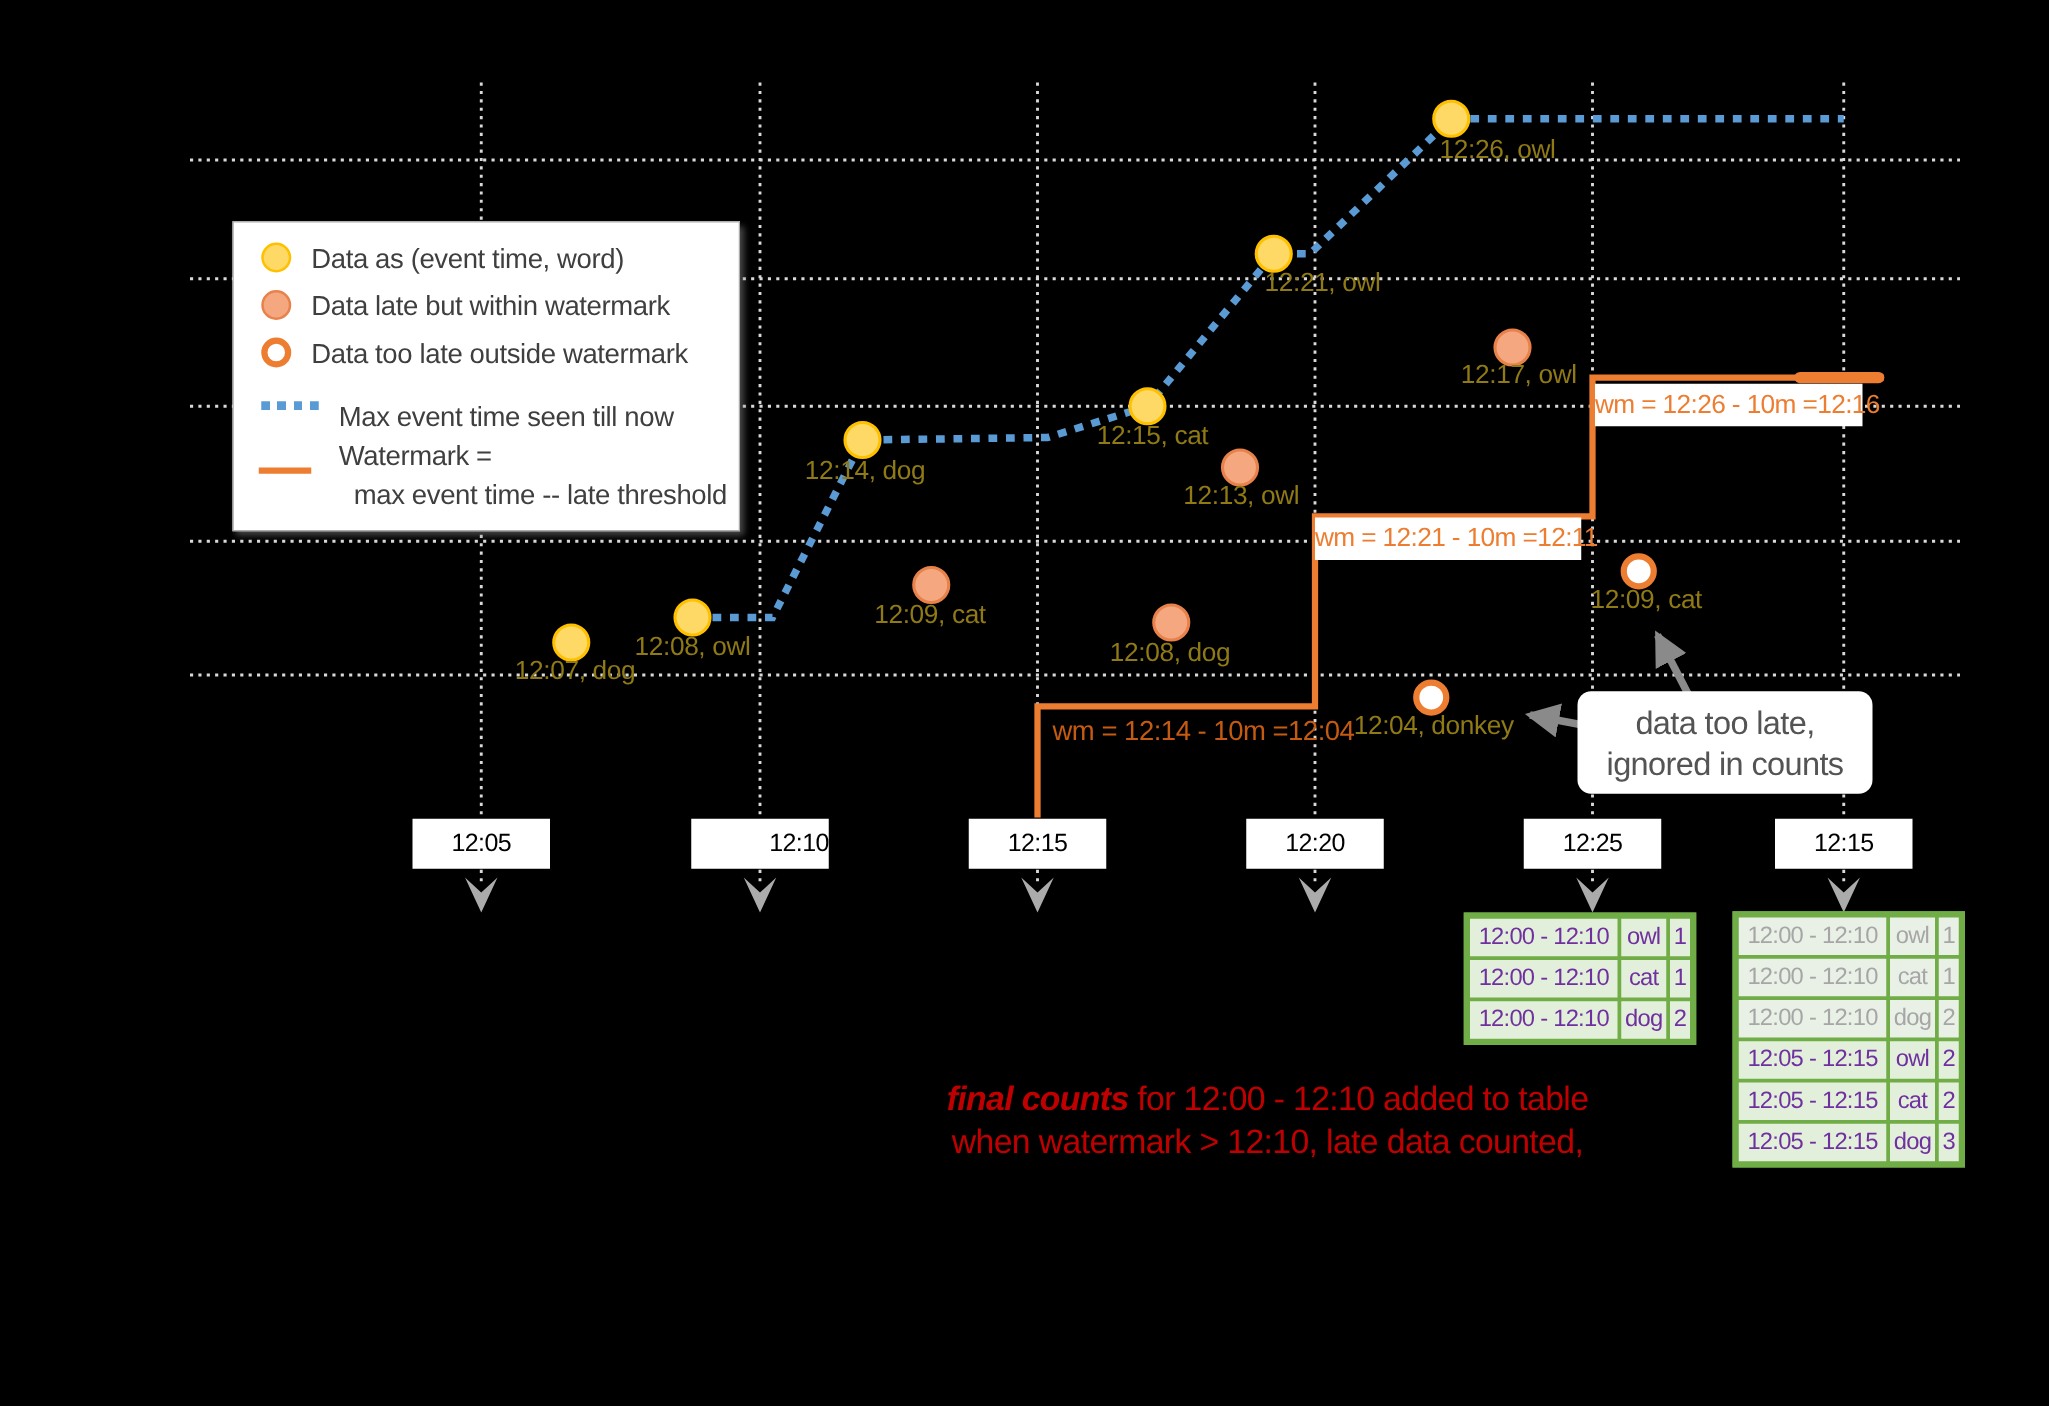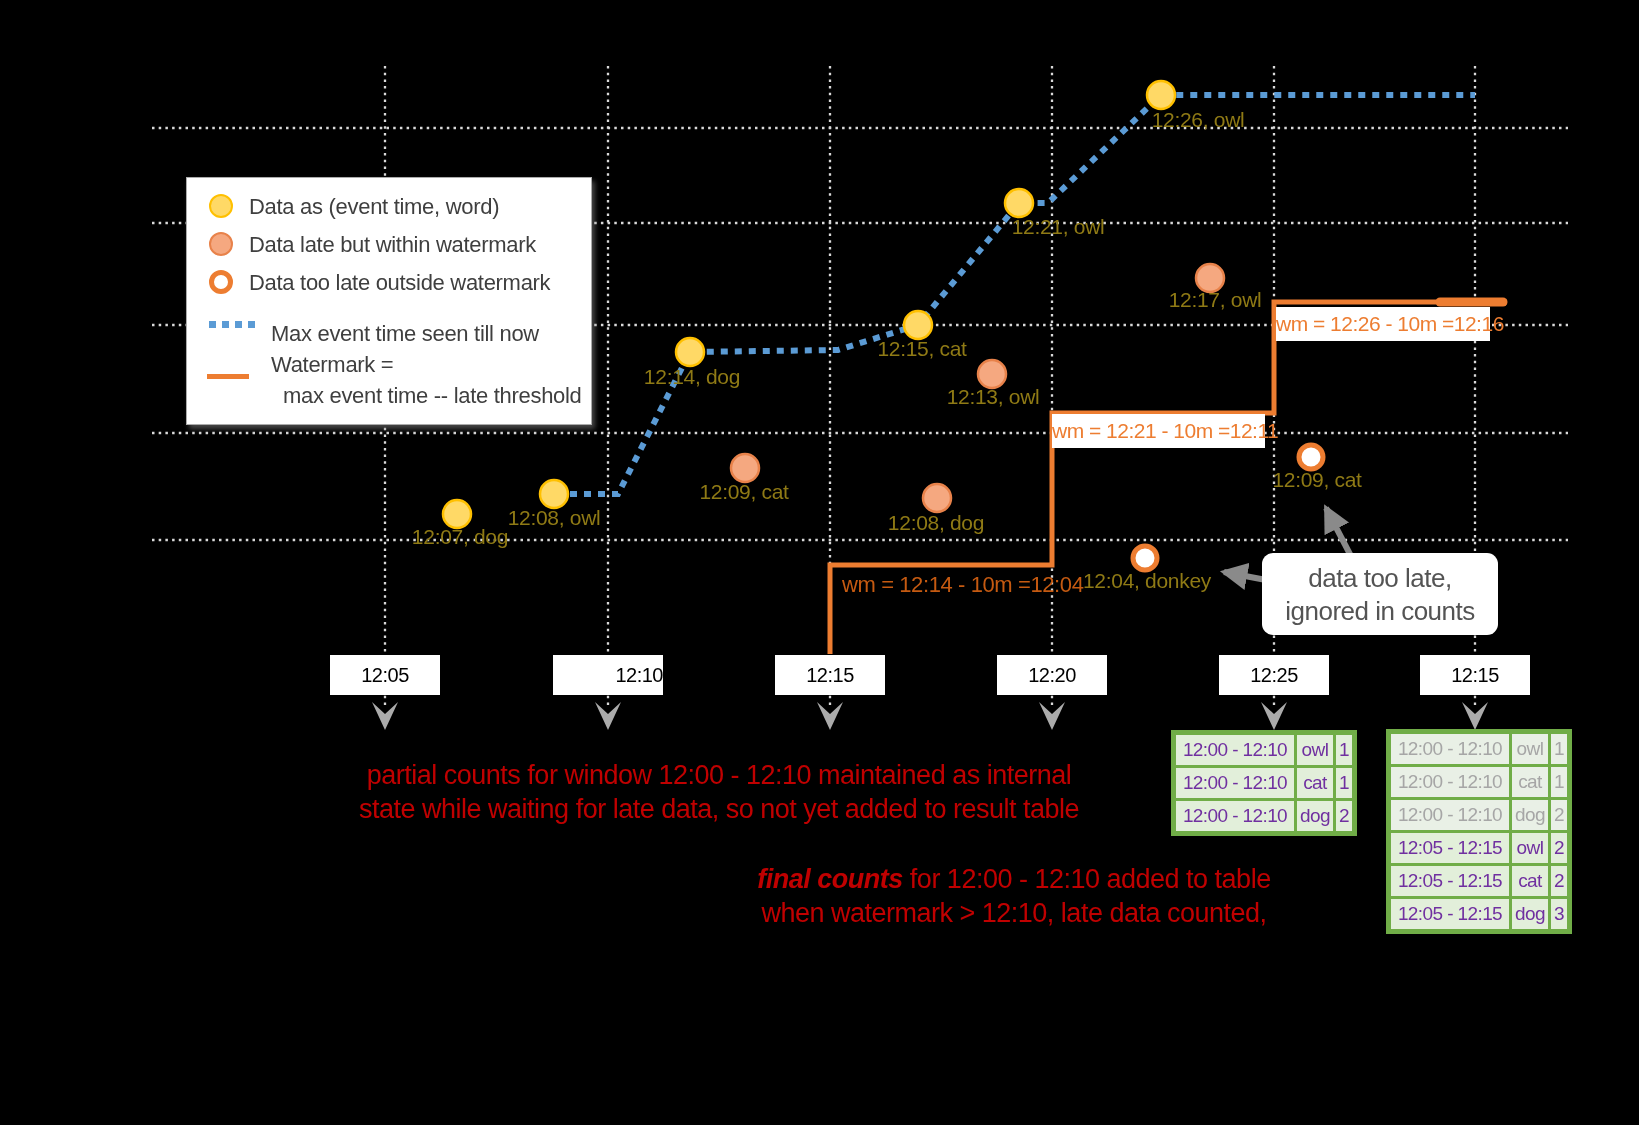--- a/index.html
+++ b/index.html
@@ -146,24 +146,20 @@
 
   <div class="wm-dark" style="left:842px;top:572px;">wm = 12:14 - 10m =12:04</div>
   <div class="wm-box" style="left:1052px;top:414px;width:213px;">wm = 12:21 - 10m =12:11</div>
   <div class="wm-box" style="left:1276px;top:307px;width:214px;">wm = 12:26 - 10m =12:16</div>
 
   <div class="callout">
     <div>data too late,</div>
     <div>ignored in counts</div>
   </div>
 
-  <div class="rednote" style="left:329px;top:758px;width:780px;">
-    <div>partial counts for window 12:00 - 12:10 maintained as internal</div>
-    <div>state while waiting for late data, so not yet added  to result table</div>
-  </div>
   <div class="rednote" style="left:723px;top:862px;width:582px;">
     <div><span class="em">final counts</span><span> for 12:00 - 12:10 added to table</span></div>
     <div>when watermark &gt; 12:10, late data counted,</div>
   </div>
 
   <table class="rtable" style="left:1171px;top:730px;">
     <tbody>
         <tr>
       <td class="w">12:00 - 12:10</td>
       <td>owl</td>

